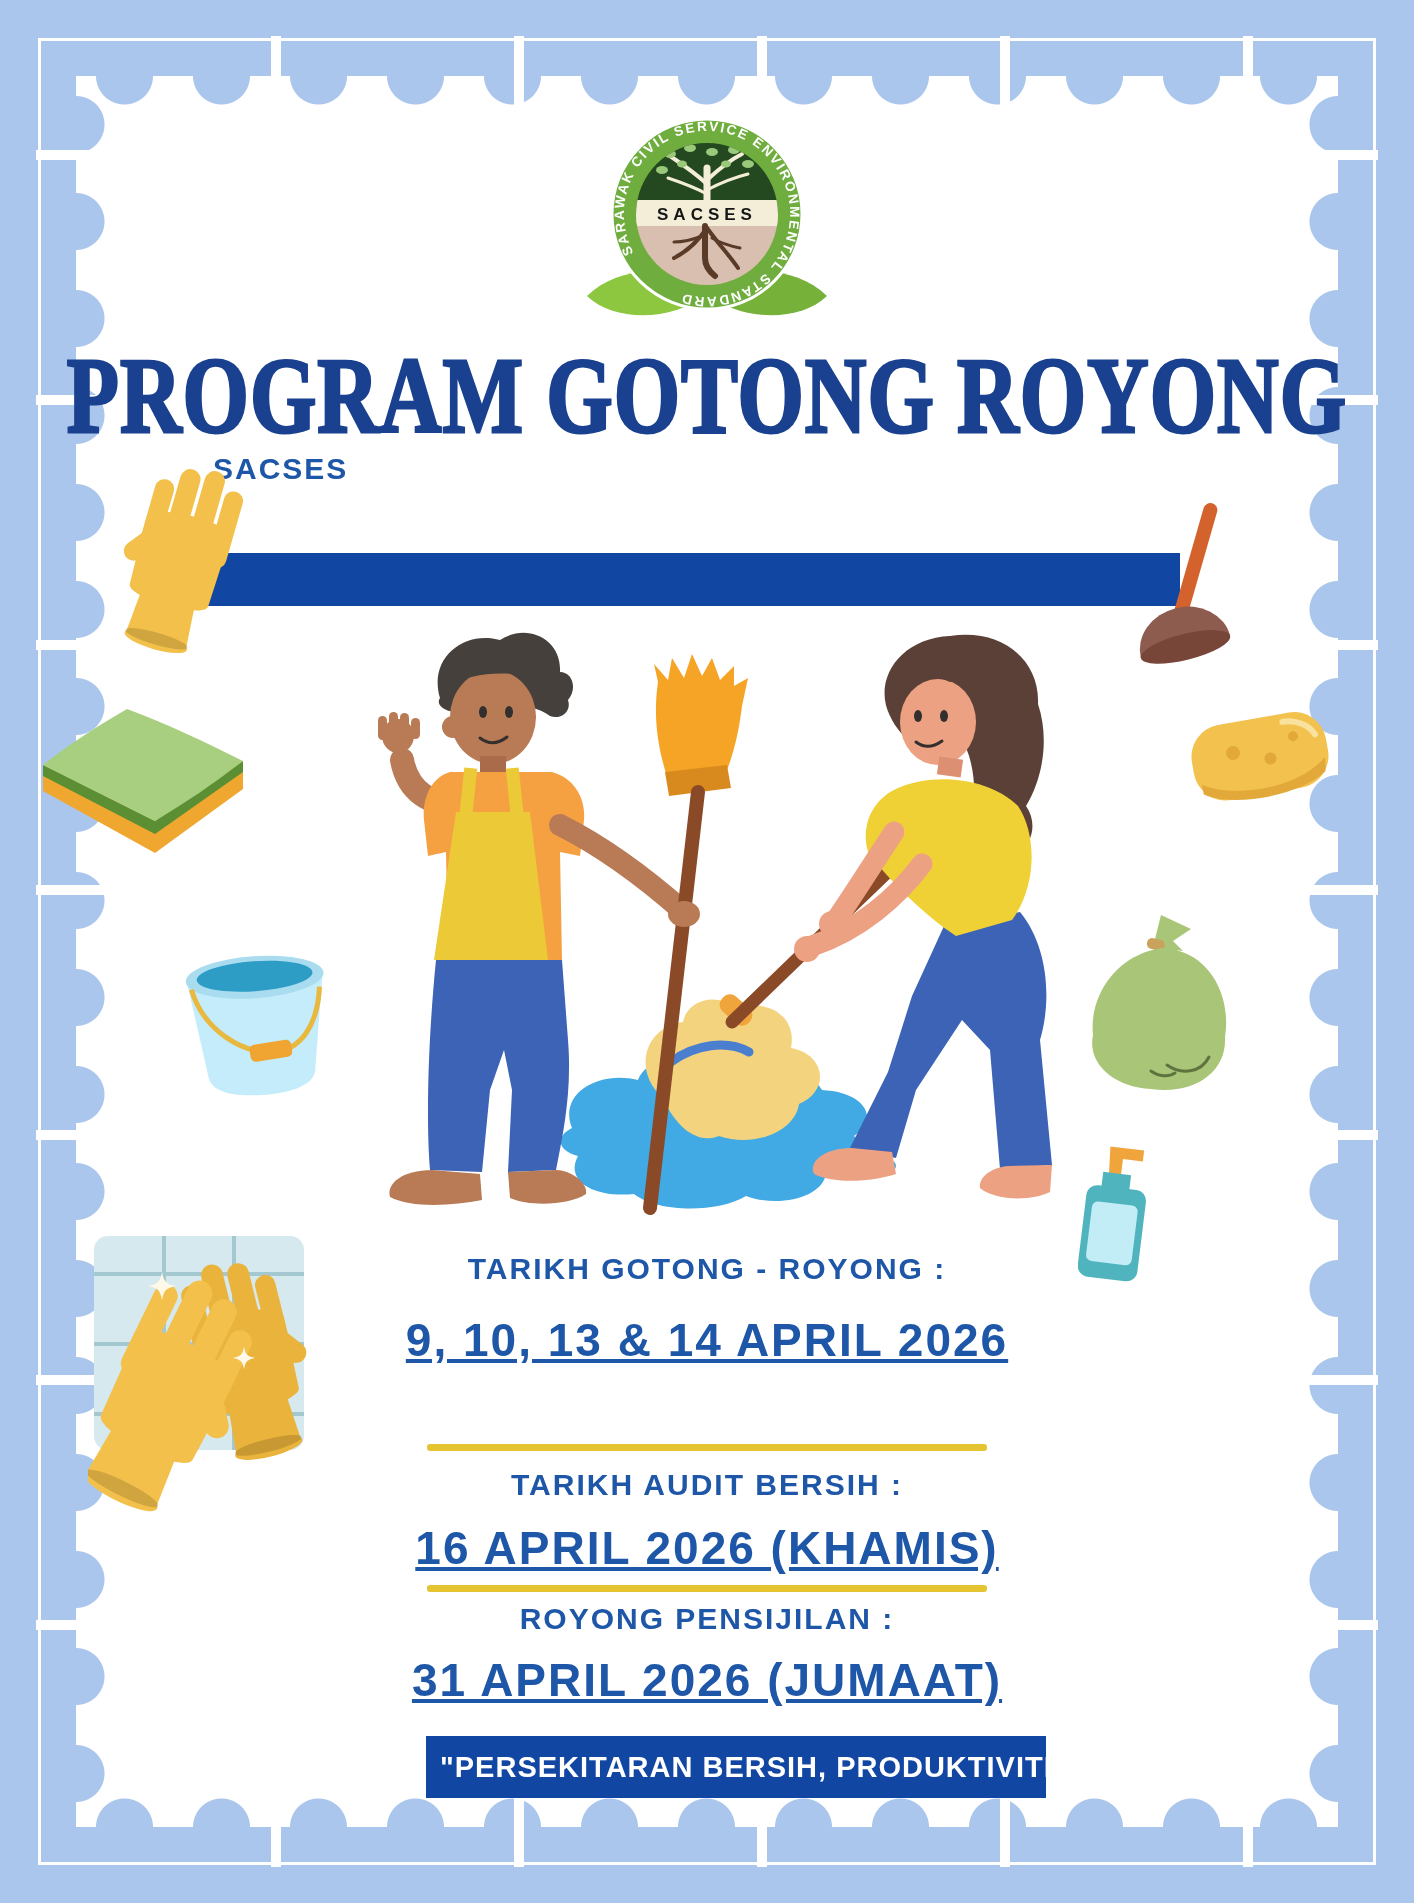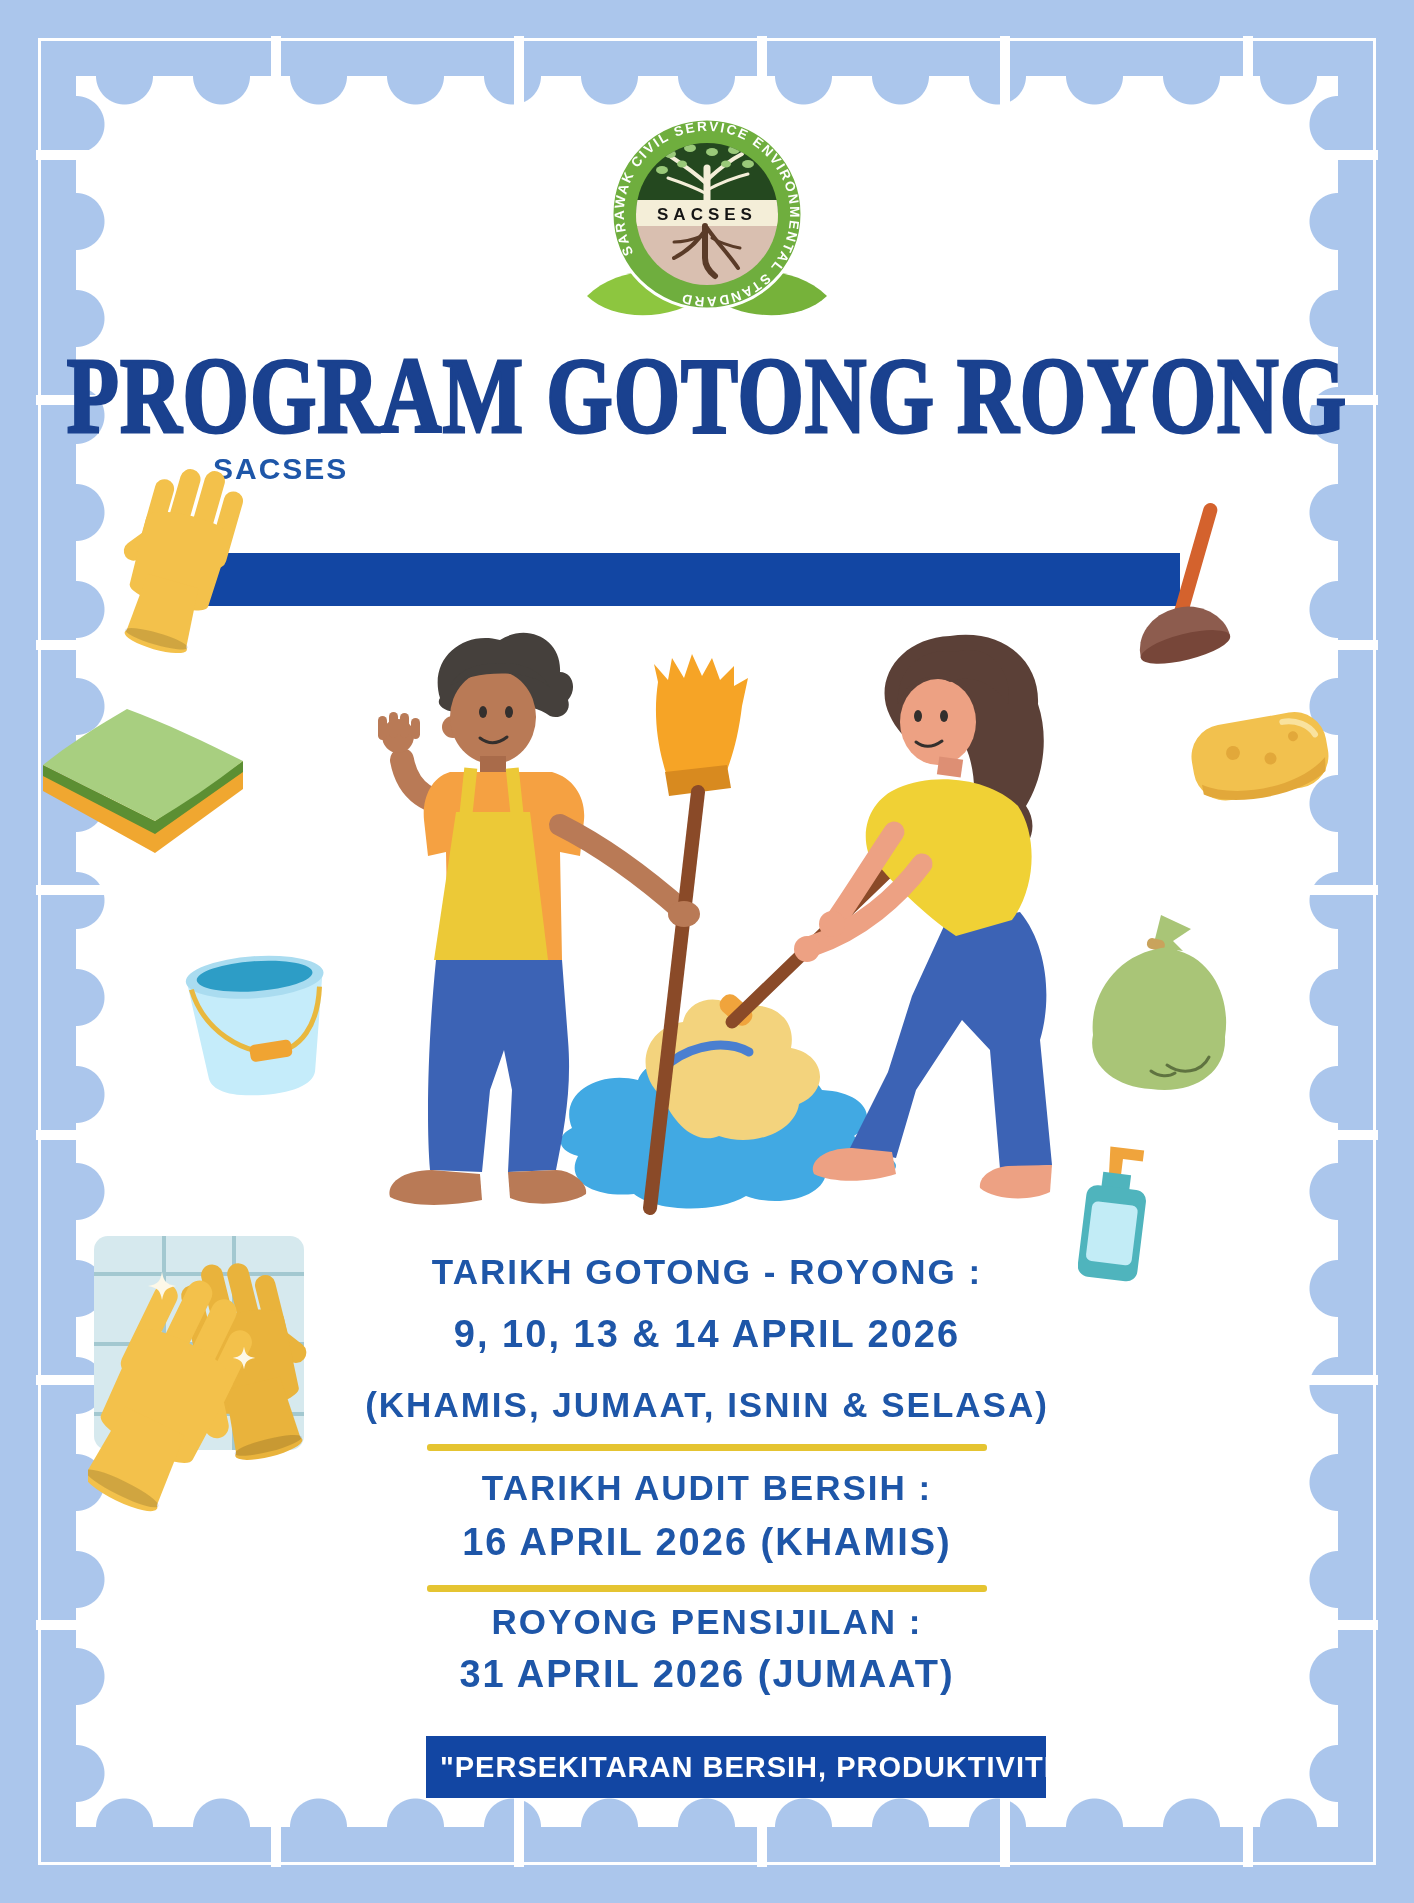--- a/index.html
+++ b/index.html
@@ -32,22 +32,22 @@
   .content{position:absolute;inset:0;z-index:5;}
   .abs{position:absolute;}
   .title-wrap{position:absolute;top:346px;left:0;right:0;text-align:center;font-family:Liberation Serif, serif;}
   .title-wrap span{display:inline-block;font-size:88px;font-weight:bold;color:#1a418f;
      letter-spacing:1px;transform:scale(0.97,1.22);-webkit-text-stroke:2.5px #1a418f;white-space:nowrap;}
   .subtitle{position:absolute;left:213px;top:452px;font-size:30px;font-weight:bold;
      color:#1e56a8;letter-spacing:2px;}
   .bar{position:absolute;left:170px;top:553px;width:1010px;height:53px;background:#1246a3;}
   .h-line{position:absolute;left:0;right:0;text-align:center;font-weight:bold;color:#1e56a8;
      letter-spacing:2px;white-space:nowrap;}
-  .size-head{font-size:35px;}
-  .size-date{font-size:38px;}
+  .size-head{font-size:30px;}
+  .size-date{font-size:46px;text-decoration:underline;}
   .div-yellow{position:absolute;left:50%;transform:translateX(-50%);width:560px;height:7px;
      background:#e5c431;border-radius:3px;}
   .banner{position:absolute;left:426px;top:1736px;width:620px;height:62px;background:#1246a3;
      color:#fff;font-weight:bold;font-size:29px;letter-spacing:1px;line-height:62px;
      padding-left:14px;white-space:nowrap;overflow:hidden;}
   svg{display:block;}
 </style>
 </head>
 <body>
 
@@ -287,21 +287,20 @@
       <g transform="rotate(7 57 75)">
         <path d="M24,8 L58,8 L58,19 L38,19 L38,36 L26,36 Z" fill="#f0a43c"></path>
         <rect x="20" y="34" width="28" height="16" fill="#4fb4bd"></rect>
         <rect x="6" y="48" width="60" height="92" rx="11" fill="#4fb4bd"></rect>
         <rect x="13" y="64" width="46" height="60" rx="6" fill="#c2ecf6"></rect>
       </g>
     </svg>
 
     <div class="h-line size-head" style="top:1252px">TARIKH GOTONG - ROYONG :</div>
     <div class="h-line size-date" style="top:1313px">9, 10, 13 &amp; 14 APRIL 2026</div>
-    <div class="h-line size-head" style="top:1385px">(KHAMIS, JUMAAT, ISNIN &amp; SELASA)</div>
 
     <div class="div-yellow" style="top:1444px"></div>
 
     <div class="h-line size-head" style="top:1468px">TARIKH AUDIT BERSIH :</div>
     <div class="h-line size-date" style="top:1521px">16 APRIL 2026 (KHAMIS)</div>
 
     <div class="div-yellow" style="top:1585px"></div>
 
     <div class="h-line size-head" style="top:1602px">ROYONG PENSIJILAN :</div>
     <div class="h-line size-date" style="top:1653px">31 APRIL 2026 (JUMAAT)</div>

